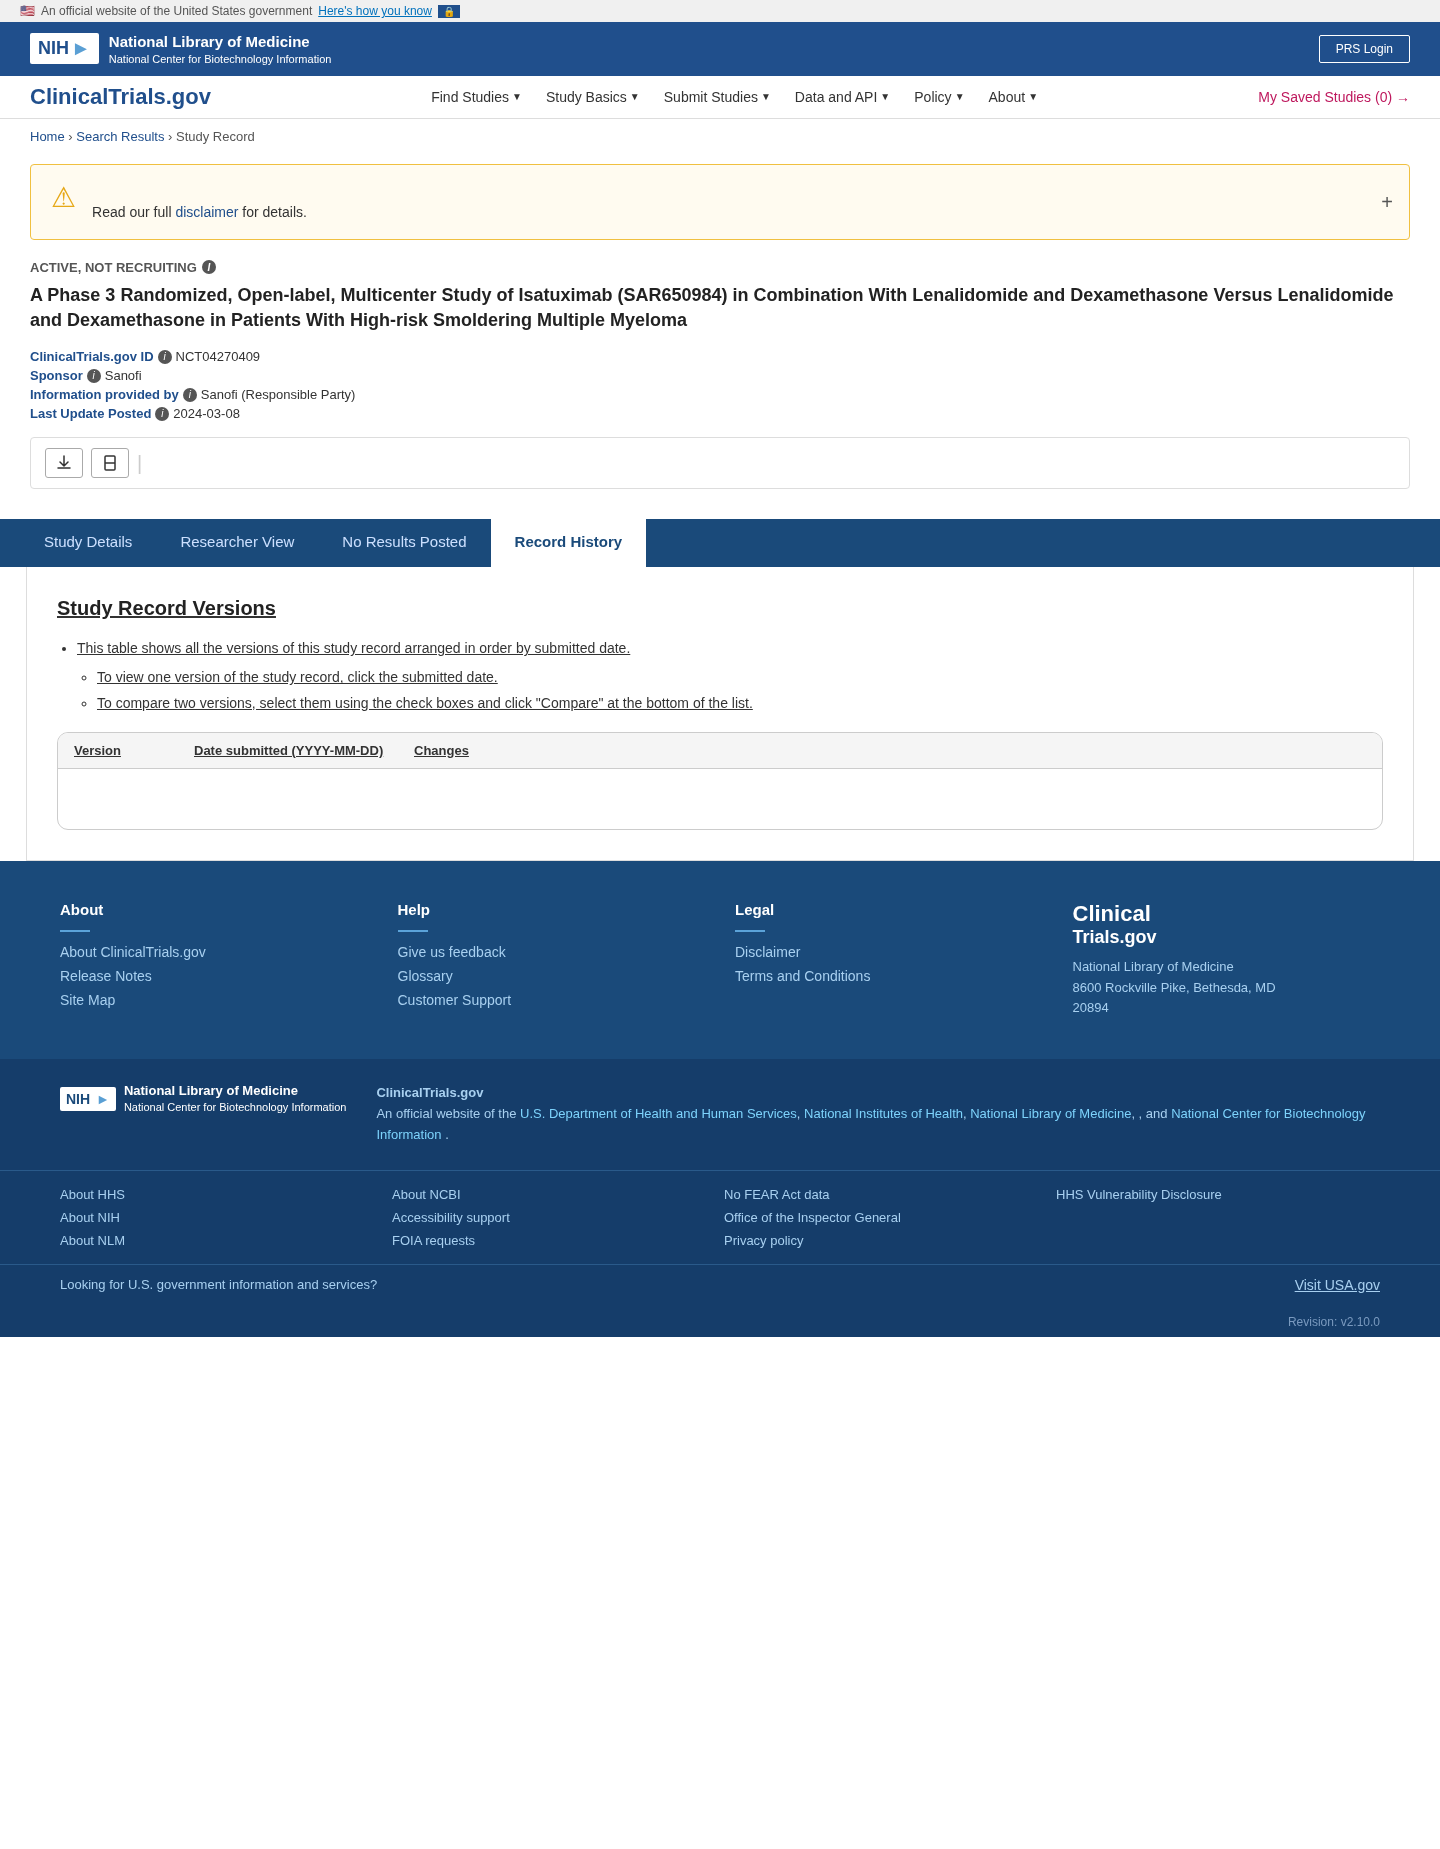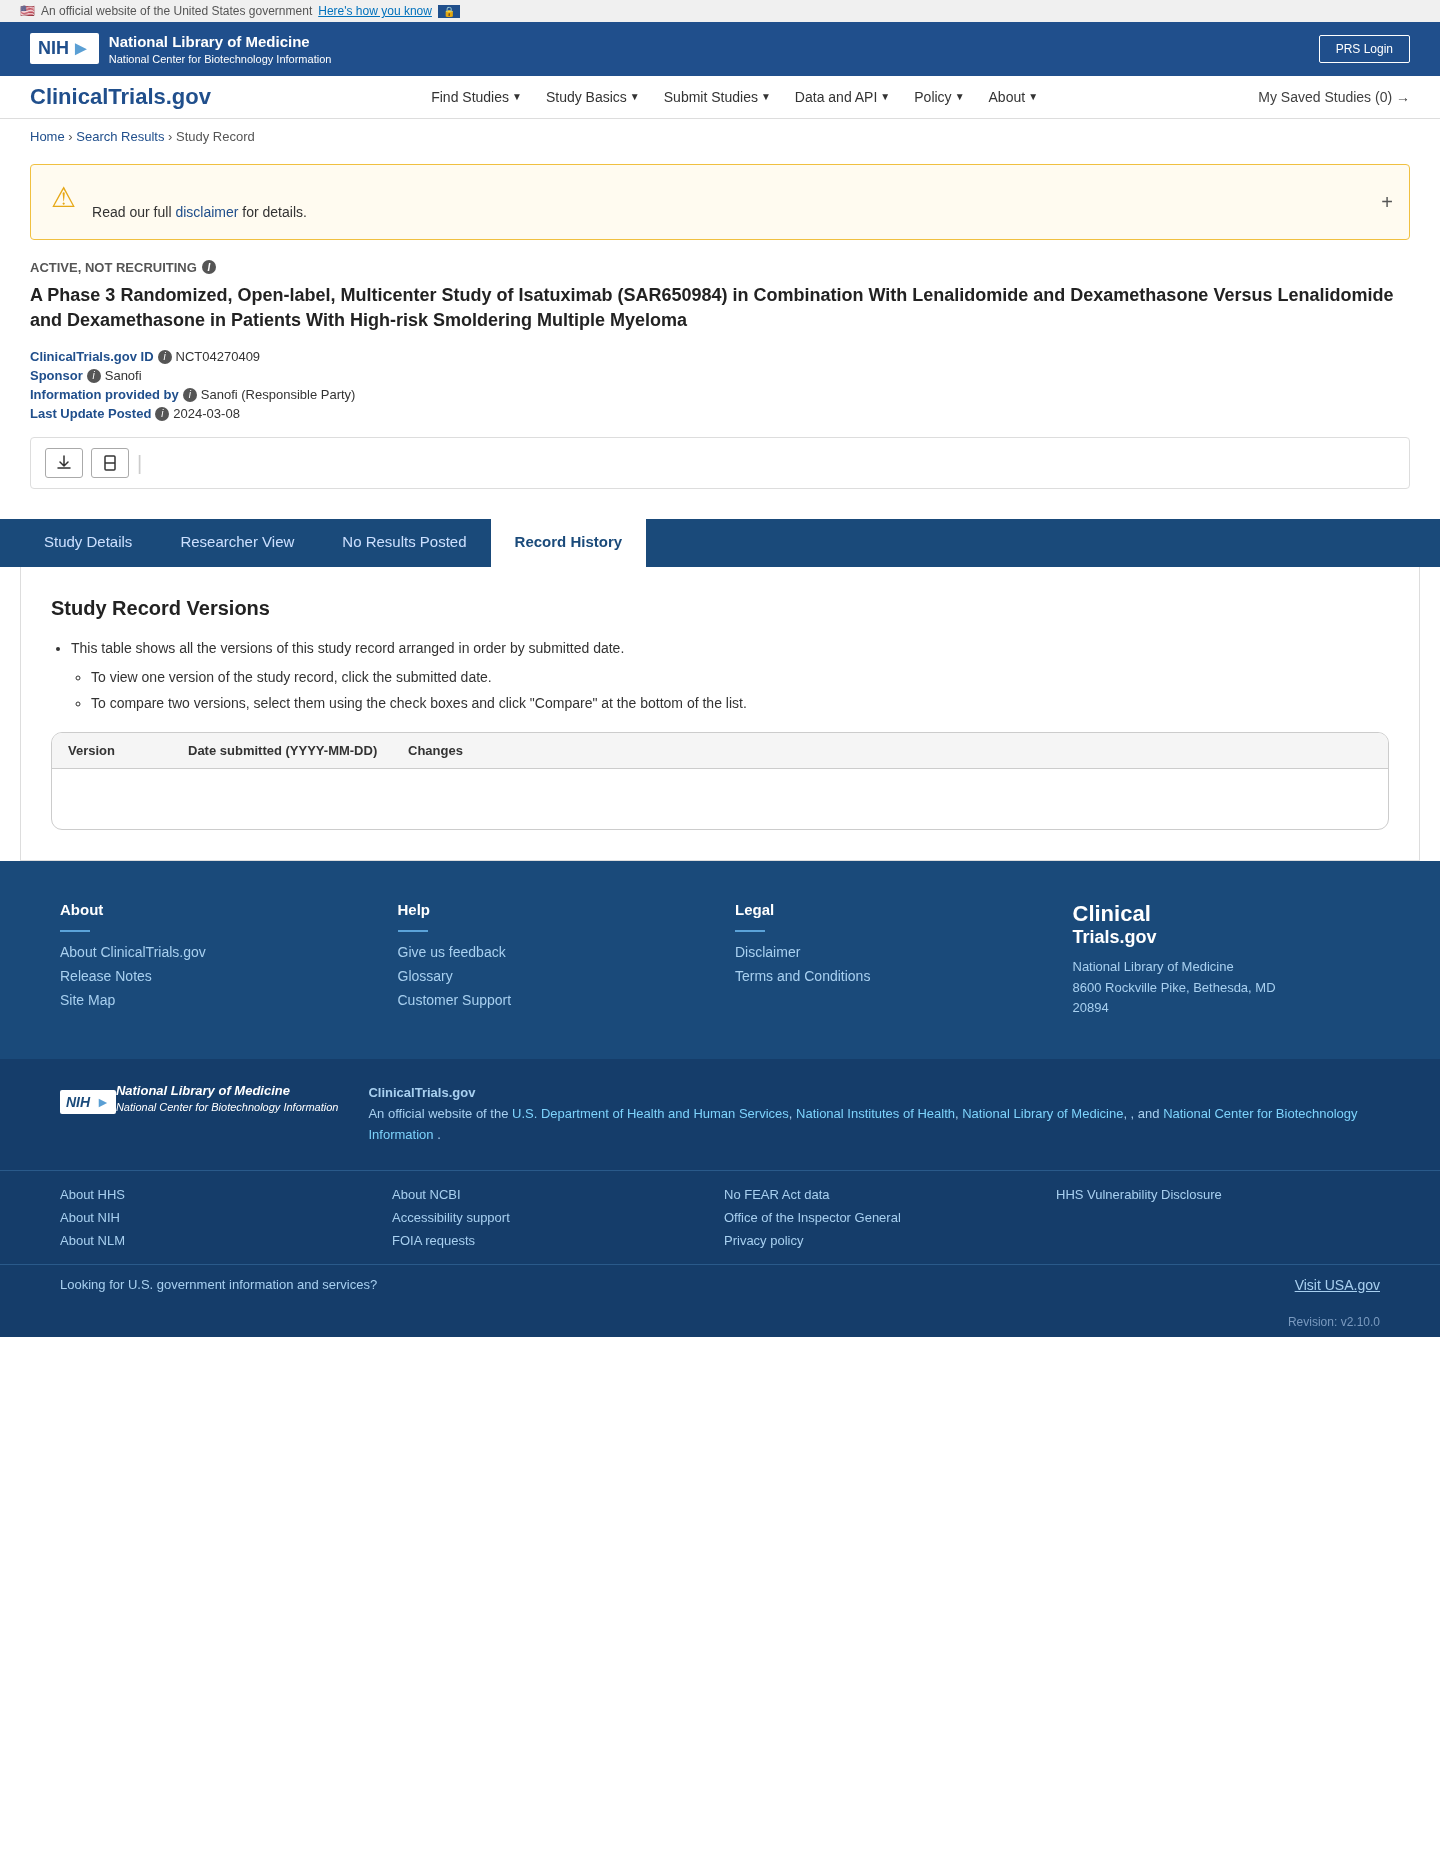--- a/index.html
+++ b/index.html
@@ -81,21 +81,21 @@
       color: #333;
       cursor: pointer;
       display: flex;
       align-items: center;
       gap: 3px;
       white-space: nowrap;
     }
     .nav-item .arrow { font-size: 10px; }
     .saved-studies {
       font-size: 14px;
-      color: #404040;
+      color: #be185d;
       text-decoration: none;
       cursor: pointer;
     }
 
     
     .breadcrumb {
       padding: 10px 30px;
       font-size: 13px;
       color: #555;
     }
@@ -325,23 +325,23 @@
     
     .footer-bottom {
       background: #153d6a;
       padding: 24px 60px;
       display: flex;
       align-items: flex-start;
       gap: 30px;
     }
     .footer-nih-logo {
       display: flex;
-      align-items: flex-end;
+      align-items: center;
+      gap: 8px;
       flex-shrink: 0;
-      font-style: italic;
     }
     .footer-nih-box {
       background: white;
       color: #1a4a7a;
       font-weight: bold;
       font-size: 14px;
       padding: 4px 6px;
       border-radius: 2px;
     }
     .footer-nih-text { color: white; font-size: 11px; line-height: 1.3; }
@@ -511,21 +511,21 @@
   </div>
 </div>
 
 <div class="tabs-bar">
   <div class="tab">Study Details</div>
   <div class="tab">Researcher View</div>
   <div class="tab">No Results Posted</div>
   <div class="tab active">Record History</div>
 </div>
 
-<div style="padding: 0 10px;">
+<div style="padding: 0 16px; text-decoration: underline;">
   <div class="tab-content">
     <h2 class="record-versions-title">Study Record Versions</h2>
     <div class="record-instructions">
       <ul>
         <li>This table shows all the versions of this study record arranged in order by submitted date.</li>
         <ul>
           <li>To view one version of the study record, click the submitted date.</li>
           <li>To compare two versions, select them using the check boxes and click "Compare" at the bottom of the list.</li>
         </ul>
       </ul>

